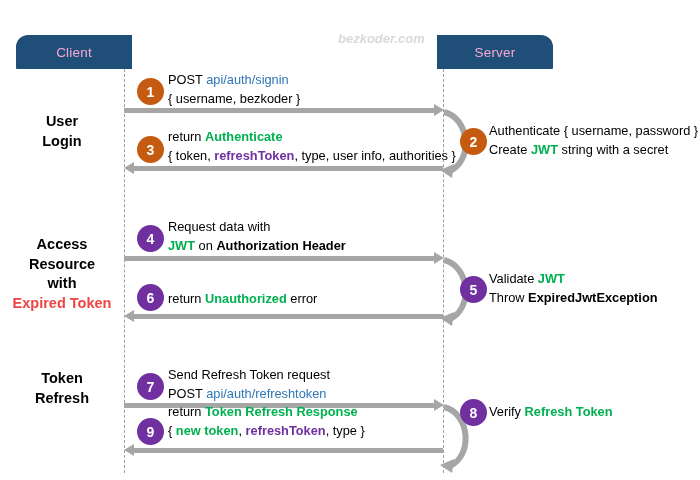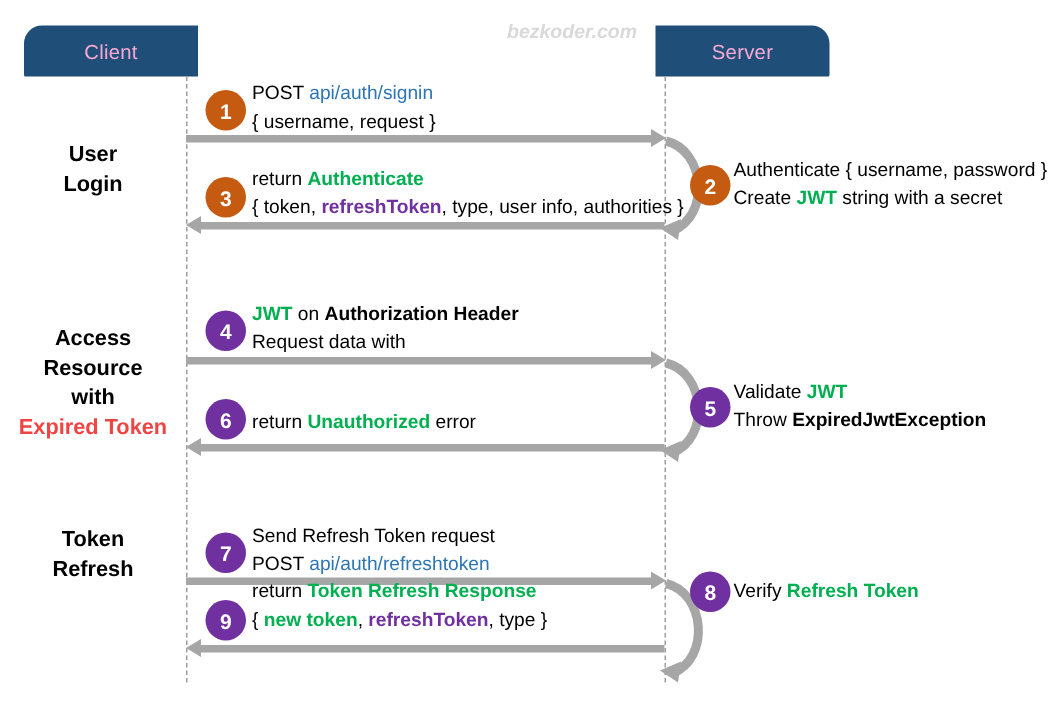--- a/index.html
+++ b/index.html
@@ -9,20 +9,21 @@
   }
   body {
     font-family: "Liberation Sans", sans-serif;
   }
   #diagram {
     position: relative;
     width: 700px;
     height: 456px;
     background: #ffffff;
     overflow: hidden;
+    margin-top: 18px;
   }
   
   .actor-box {
     position: absolute;
     height: 34px;
     background: #1F4E79;
     color: #f9a8d4;
     font-size: 13.5px;
     display: flex;
     align-items: center;
@@ -167,21 +168,21 @@
   </div>
 
   <div class="phase-label" style="top:351px;">
     <div>Token</div>
     <div>Refresh</div>
   </div>
 
   <div class="step-badge badge-orange" style="left:137px; top:60px;">1</div>
   <div class="msg" style="left:168px; top:53px;">
     <div><span>POST </span><span class="t-blue">api/auth/signin</span></div>
-    <div>{ username, request }</div>
+    <div>{ username, bezkoder }</div>
   </div>
   <div class="arrow to-right" style="left:124px; top:90px; width:311px;">
       <span class="head"></span>
     </div>
 
   <div class="self-arc" style="top:88px;">
     <svg width="46" height="74" viewBox="0 0 46 74">
       <path d="M4 6 C 30 12, 34 56, 8 66" fill="none" stroke="#A6A6A6" stroke-width="6" stroke-linecap="butt"></path>
       <polygon points="14,58 12,72 0,64" fill="#A6A6A6"></polygon>
     </svg>
@@ -196,22 +197,22 @@
   <div class="msg" style="left:168px; top:110px;">
     <div><span>return </span><span class="t-green">Authenticate</span></div>
     <div><span>{ token, </span><span class="t-purple">refreshToken</span><span>, type, user info, authorities }</span></div>
   </div>
   <div class="arrow to-left" style="left:133px; top:148px; width:310px;">
       <span class="head"></span>
     </div>
 
   <div class="step-badge badge-purple" style="left:137px; top:207px;">4</div>
   <div class="msg" style="left:168px; top:200px;">
+    <div>Request data with</div>
     <div><span class="t-green">JWT</span><span> on </span><span class="t-bold">Authorization Header</span></div>
-    <div>Request data with</div>
   </div>
   <div class="arrow to-right" style="left:124px; top:238px; width:311px;">
       <span class="head"></span>
     </div>
 
   <div class="self-arc" style="top:236px;">
     <svg width="46" height="74" viewBox="0 0 46 74">
       <path d="M4 6 C 30 12, 34 56, 8 66" fill="none" stroke="#A6A6A6" stroke-width="6" stroke-linecap="butt"></path>
       <polygon points="14,58 12,72 0,64" fill="#A6A6A6"></polygon>
     </svg>

